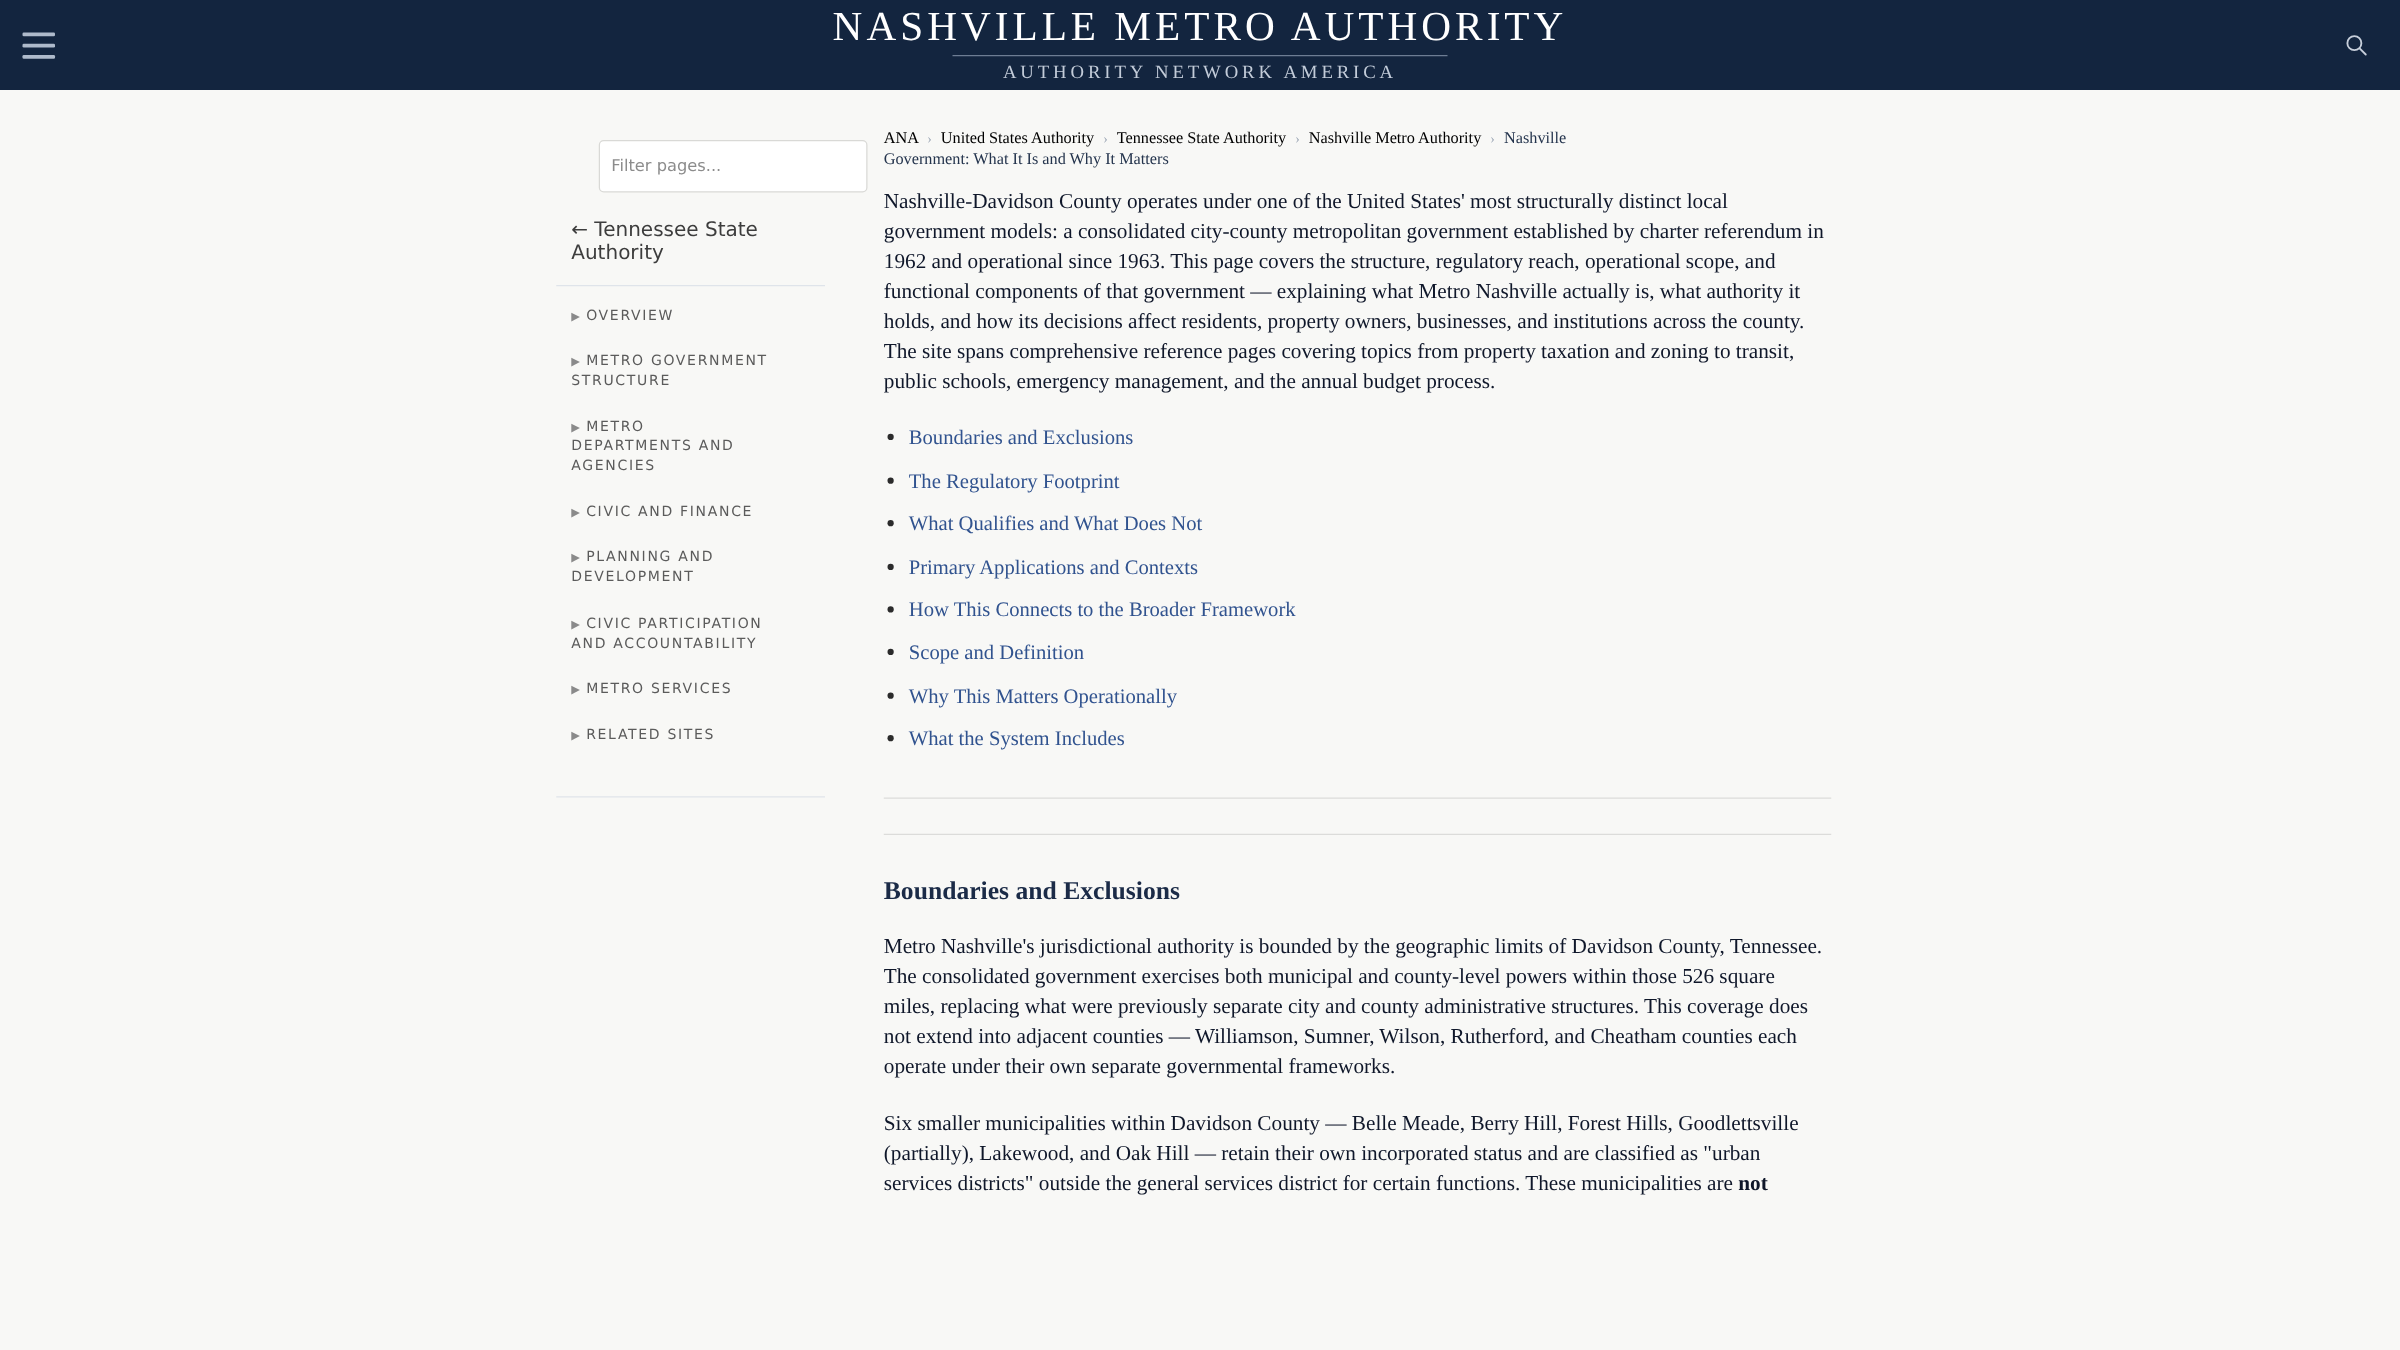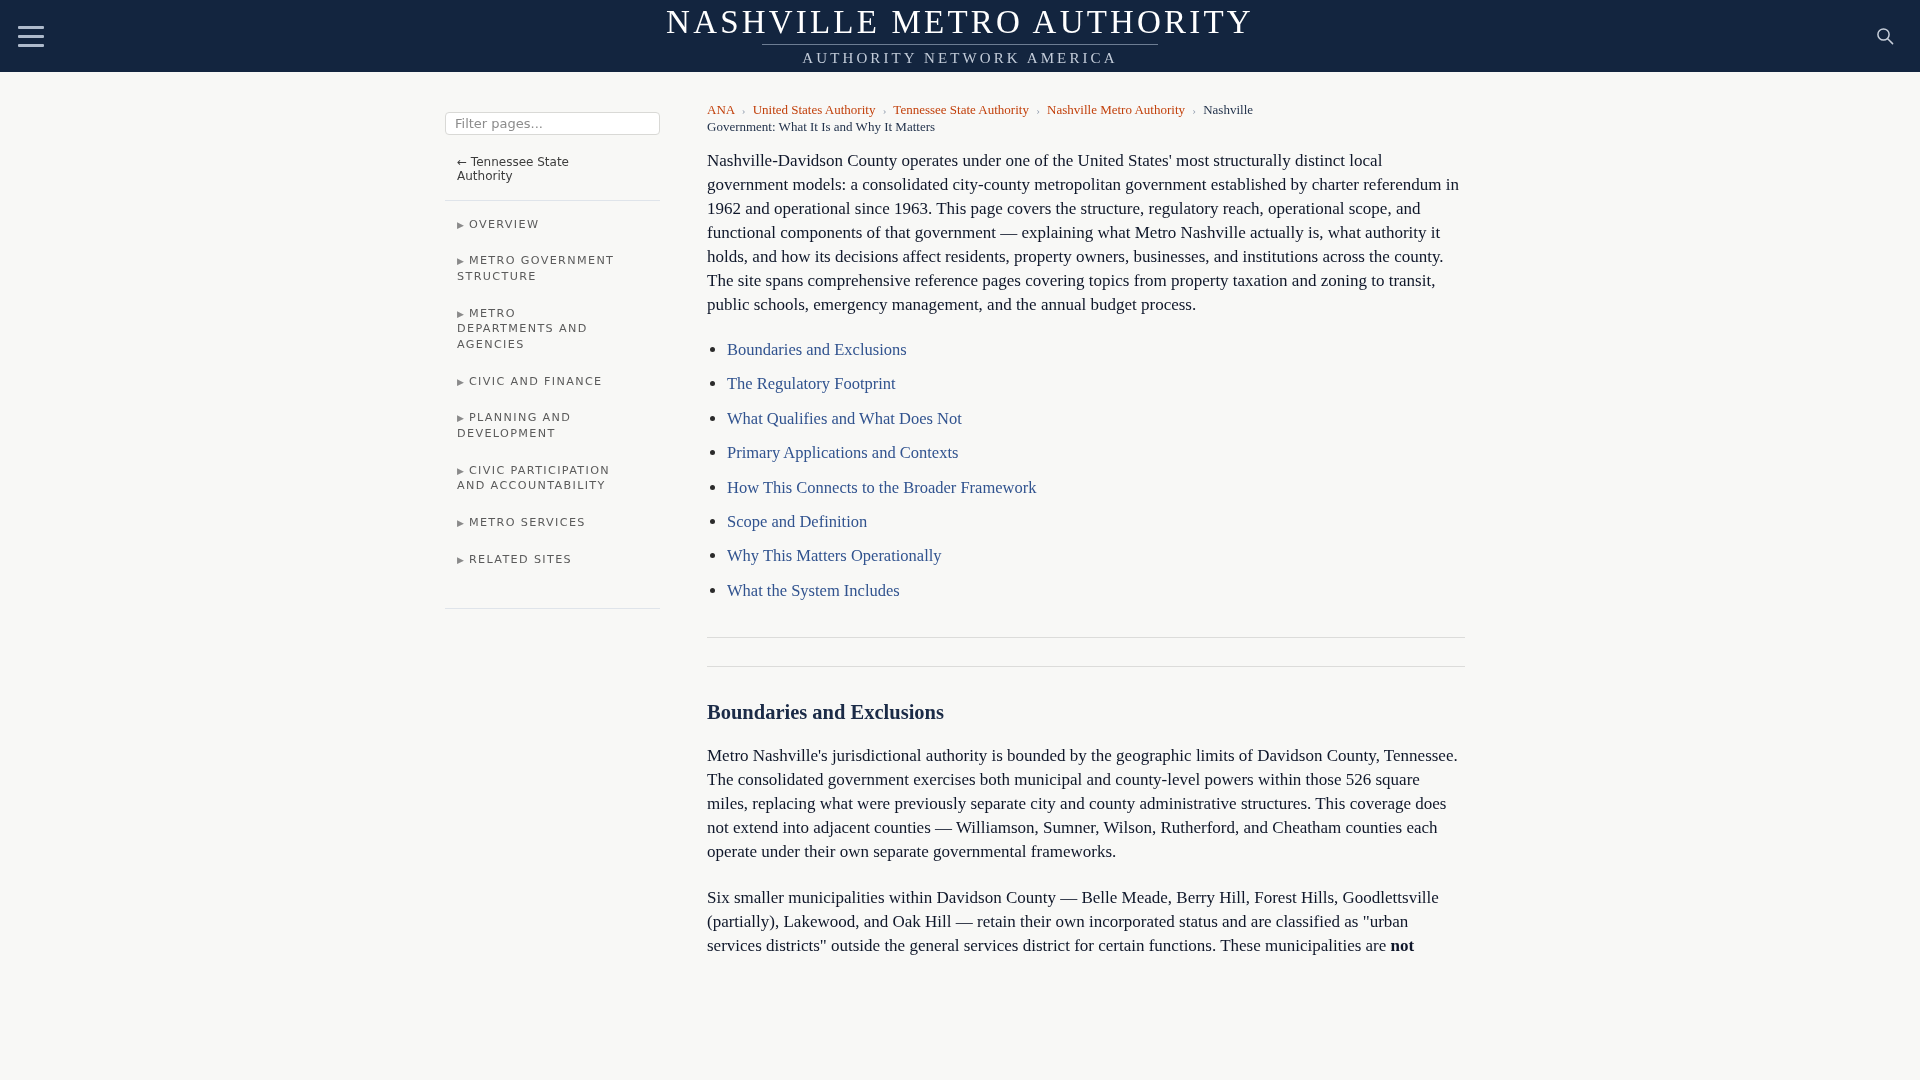--- a/index.html
+++ b/index.html
@@ -80,34 +80,35 @@
 
   
   .sidebar {
     width: 215px;
     flex: 0 0 215px;
     padding-top: 10px;
     font-family: "DejaVu Sans", sans-serif;
   }
   .filter-input {
     width: 100%;
-    height: 23px;
+    height: 42px;
     border: 1px solid #d9d9d6;
     border-radius: 4px;
     background: #ffffff;
     padding: 0 9px;
     font-family: "DejaVu Sans", sans-serif;
     font-size: 13px;
     color: #c2410c;
     outline: none;
+    margin-left: 34px;
   }
   .filter-input::placeholder { color: #8c8c8c; }
   .back-link {
     margin: 21px 0 0 12px;
-    font-size: 12px;
+    font-size: 16px;
     color: #3d3d3d;
     line-height: 1.15;
     cursor: pointer;
     max-width: 165px;
   }
   .side-divider {
     height: 1px;
     background: #dfe4ea;
     margin: 16px 0 0 0;
   }
@@ -147,21 +148,21 @@
     padding-right: 10px;
   }
   .breadcrumb {
     font-family: "Liberation Serif", serif;
     font-size: 13px;
     color: #6f7f96;
     line-height: 1.27;
     margin-bottom: 14px;
     max-width: 590px;
   }
-  .breadcrumb .crumb { color: #c2410c; cursor: pointer; }
+  .breadcrumb .crumb { color: #000000; cursor: pointer; }
   .breadcrumb .sep { color: #9aa5b4; margin: 0 4px; font-size: 11px; }
   .breadcrumb .current { color: #24344d; }
 
   .body-p {
     font-family: "Liberation Serif", serif;
     font-size: 17px;
     line-height: 1.41;
     color: #0f172a;
     margin: 0 0 22px 0;
     text-align: left;

